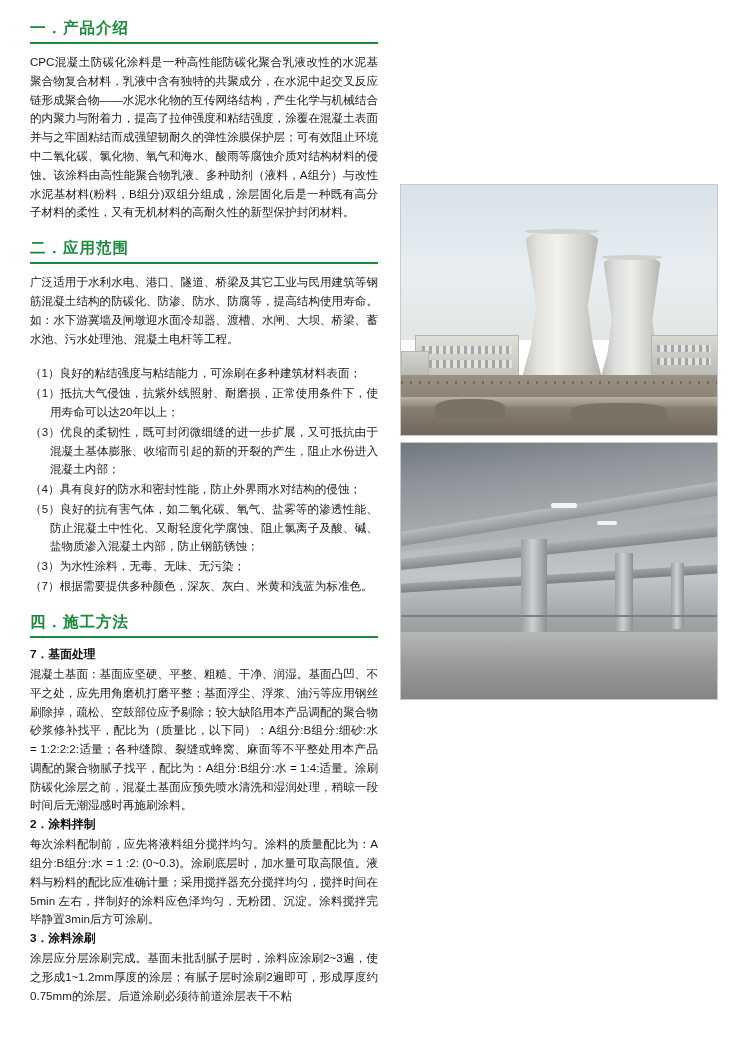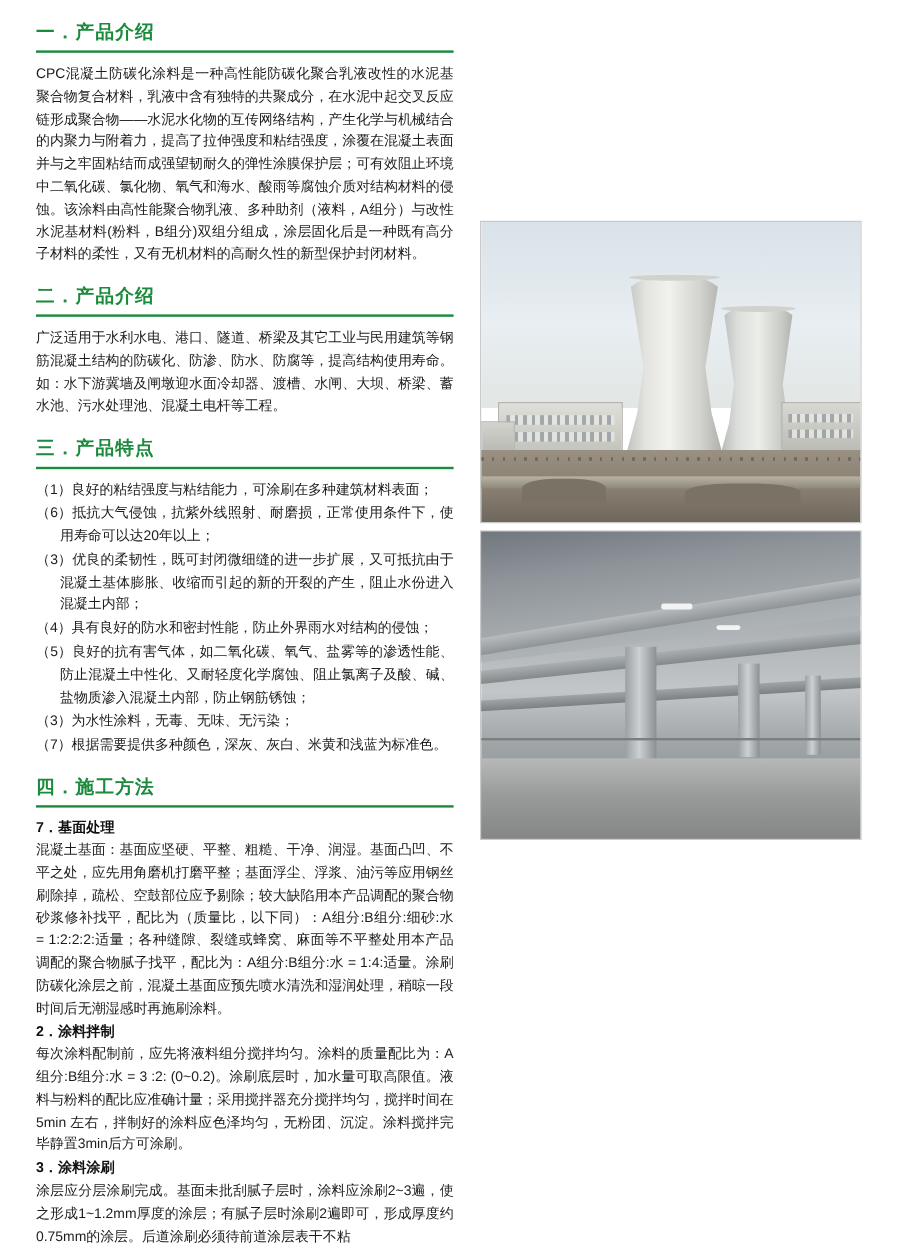--- a/index.html
+++ b/index.html
@@ -196,44 +196,43 @@
 <body>
 
 <div class="page">
   <div class="col-wrap">
 
     <div class="col-left">
 
       <h2 class="sec-head">一．产品介绍</h2>
       <p class="body-text">CPC混凝土防碳化涂料是一种高性能防碳化聚合乳液改性的水泥基聚合物复合材料，乳液中含有独特的共聚成分，在水泥中起交叉反应链形成聚合物——水泥水化物的互传网络结构，产生化学与机械结合的内聚力与附着力，提高了拉伸强度和粘结强度，涂覆在混凝土表面并与之牢固粘结而成强望韧耐久的弹性涂膜保护层；可有效阻止环境中二氧化碳、氯化物、氧气和海水、酸雨等腐蚀介质对结构材料的侵蚀。该涂料由高性能聚合物乳液、多种助剂（液料，A组分）与改性水泥基材料(粉料，B组分)双组分组成，涂层固化后是一种既有高分子材料的柔性，又有无机材料的高耐久性的新型保护封闭材料。</p>
 
-      <h2 class="sec-head">二．产品介绍</h2>
+      <h2 class="sec-head">二．应用范围</h2>
       <p class="body-text">广泛适用于水利水电、港口、隧道、桥梁及其它工业与民用建筑等钢筋混凝土结构的防碳化、防渗、防水、防腐等，提高结构使用寿命。如：水下游冀墙及闸墩迎水面冷却器、渡槽、水闸、大坝、桥梁、蓄水池、污水处理池、混凝土电杆等工程。</p>
 
-      <h2 class="sec-head">三．产品特点</h2>
       <ul class="list">
         <li>（1）良好的粘结强度与粘结能力，可涂刷在多种建筑材料表面；</li>
-        <li>（6）抵抗大气侵蚀，抗紫外线照射、耐磨损，正常使用条件下，使用寿命可以达20年以上；</li>
+        <li>（1）抵抗大气侵蚀，抗紫外线照射、耐磨损，正常使用条件下，使用寿命可以达20年以上；</li>
         <li>（3）优良的柔韧性，既可封闭微细缝的进一步扩展，又可抵抗由于混凝土基体膨胀、收缩而引起的新的开裂的产生，阻止水份进入混凝土内部；</li>
         <li>（4）具有良好的防水和密封性能，防止外界雨水对结构的侵蚀；</li>
         <li>（5）良好的抗有害气体，如二氧化碳、氧气、盐雾等的渗透性能、防止混凝土中性化、又耐轻度化学腐蚀、阻止氯离子及酸、碱、盐物质渗入混凝土内部，防止钢筋锈蚀；</li>
         <li>（3）为水性涂料，无毒、无味、无污染；</li>
         <li>（7）根据需要提供多种颜色，深灰、灰白、米黄和浅蓝为标准色。</li>
       </ul>
 
       <h2 class="sec-head">四．施工方法</h2>
 
       <div>
         <div class="sub-head">7．基面处理</div>
         <p class="para">混凝土基面：基面应坚硬、平整、粗糙、干净、润湿。基面凸凹、不平之处，应先用角磨机打磨平整；基面浮尘、浮浆、油污等应用钢丝刷除掉，疏松、空鼓部位应予剔除；较大缺陷用本产品调配的聚合物砂浆修补找平，配比为（质量比，以下同）：A组分:B组分:细砂:水 = 1:2:2:2:适量；各种缝隙、裂缝或蜂窝、麻面等不平整处用本产品调配的聚合物腻子找平，配比为：A组分:B组分:水 = 1:4:适量。涂刷防碳化涂层之前，混凝土基面应预先喷水清洗和湿润处理，稍晾一段时间后无潮湿感时再施刷涂料。</p>
       </div>
 
       <div>
         <div class="sub-head">2．涂料拌制</div>
-        <p class="para">每次涂料配制前，应先将液料组分搅拌均匀。涂料的质量配比为：A组分:B组分:水 = 3 :2: (0~0.2)。涂刷底层时，加水量可取高限值。液料与粉料的配比应准确计量；采用搅拌器充分搅拌均匀，搅拌时间在5min 左右，拌制好的涂料应色泽均匀，无粉团、沉淀。涂料搅拌完毕静置3min后方可涂刷。</p>
+        <p class="para">每次涂料配制前，应先将液料组分搅拌均匀。涂料的质量配比为：A组分:B组分:水 = 1 :2: (0~0.3)。涂刷底层时，加水量可取高限值。液料与粉料的配比应准确计量；采用搅拌器充分搅拌均匀，搅拌时间在5min 左右，拌制好的涂料应色泽均匀，无粉团、沉淀。涂料搅拌完毕静置3min后方可涂刷。</p>
       </div>
 
       <div>
         <div class="sub-head">3．涂料涂刷</div>
         <p class="para">涂层应分层涂刷完成。基面未批刮腻子层时，涂料应涂刷2~3遍，使之形成1~1.2mm厚度的涂层；有腻子层时涂刷2遍即可，形成厚度约0.75mm的涂层。后道涂刷必须待前道涂层表干不粘</p>
       </div>
 
     </div>
 
     <div class="col-right">

